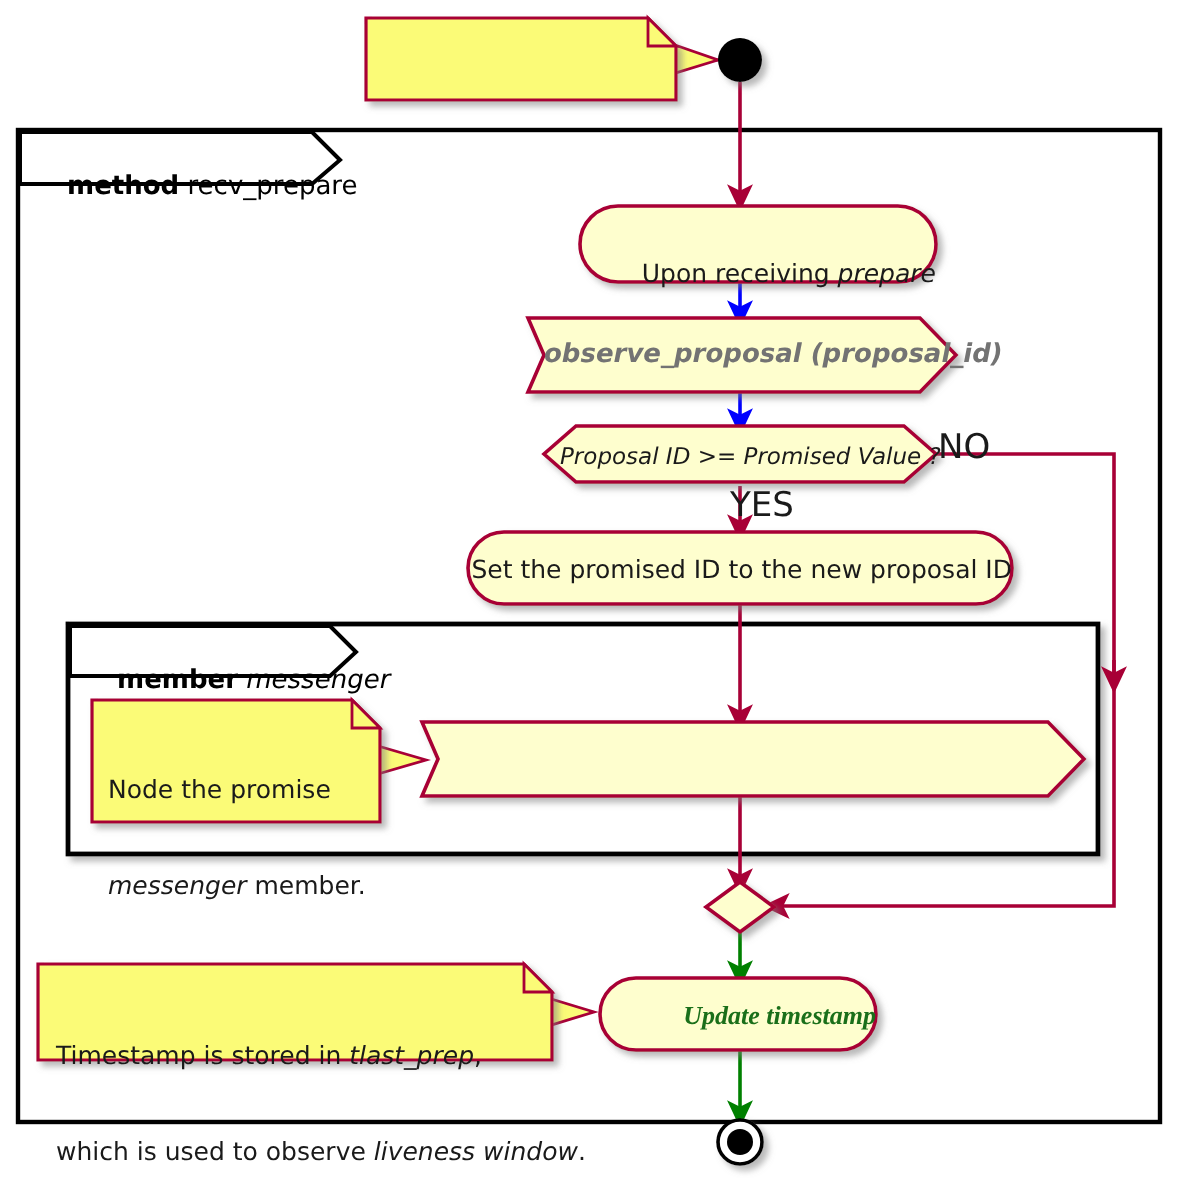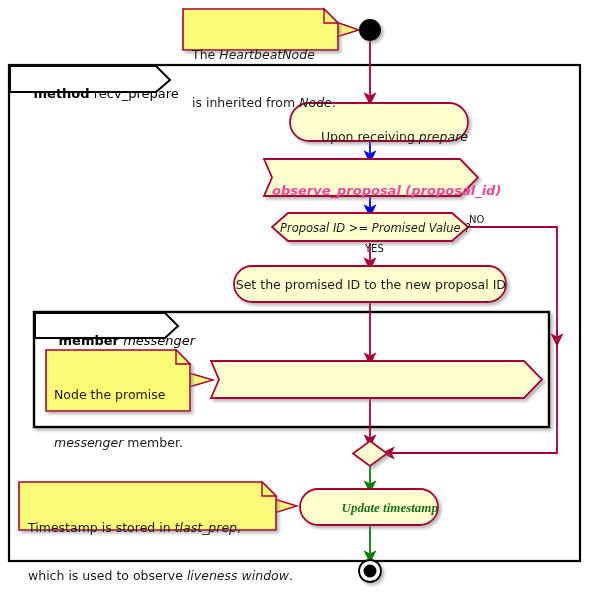--- a/index.html
+++ b/index.html
@@ -30,32 +30,32 @@
     position: absolute;
     pointer-events: none;
     white-space: pre;
     color: #1a1a1a;
     font-size: 12.5px;
     line-height: 15px;
   }
   .t-center { text-align: right; }
   .it { font-style: italic; }
   .bi { font-weight: bold; font-style: italic; }
-  .blue { color: #ec4899; margin-top: 13px; }
+  .blue { color: #737373; }
   .green { color: #1A6F1A; }
   .bold { font-weight: bold; }
   .frame-label {
     position: absolute;
     font-size: 13px;
     color: #000000;
     white-space: pre;
   }
   .edge-label {
     position: absolute;
-    font-size: 10px;
+    font-size: 17px;
     color: #1a1a1a;
     white-space: pre;
   }
   .note-text {
     position: absolute;
     font-size: 12.5px;
     line-height: 16px;
     color: #1a1a1a;
     white-space: pre;
   }
@@ -163,24 +163,20 @@
   <div class="node-text t-center it" style="left:280px; top:221px; width:180px; font-size:11.5px;">Proposal ID &gt;= Promised Value ?</div>
 
   <div class="edge-label" style="left:365px; top:243px;">YES</div>
   <div class="edge-label" style="left:469px; top:214px;">NO</div>
 
   <div class="node-text t-center" style="left:234px; top:277px; width:272px;">Set the promised ID to the new proposal ID</div>
 
 
   <div class="node-text t-center bi green" style="left:300px; top:500px; width:138px; font-size:13px;font-family:Liberation Serif, serif;">Update timestamp</div>
 
-  <div class="note-text" style="left:192px; top:15px; width:140px;">
-    <div><span>The </span><span class="it">HeartbeatNode</span></div>
-    <div><span>is inherited from </span><span class="it">Node</span><span>.</span></div>
-  </div>
 
   <div class="note-text" style="left:54px; top:355px; width:135px;">
     <div>Node the promise</div>
     <div><span class="it">messenger</span><span> member.</span></div>
   </div>
 
   <div class="note-text" style="left:28px; top:488px; width:246px;">
     <div><span>Timestamp is stored in </span><span class="it">tlast_prep</span><span>,</span></div>
     <div><span>which is used to observe </span><span class="it">liveness window</span><span>.</span></div>
   </div>

